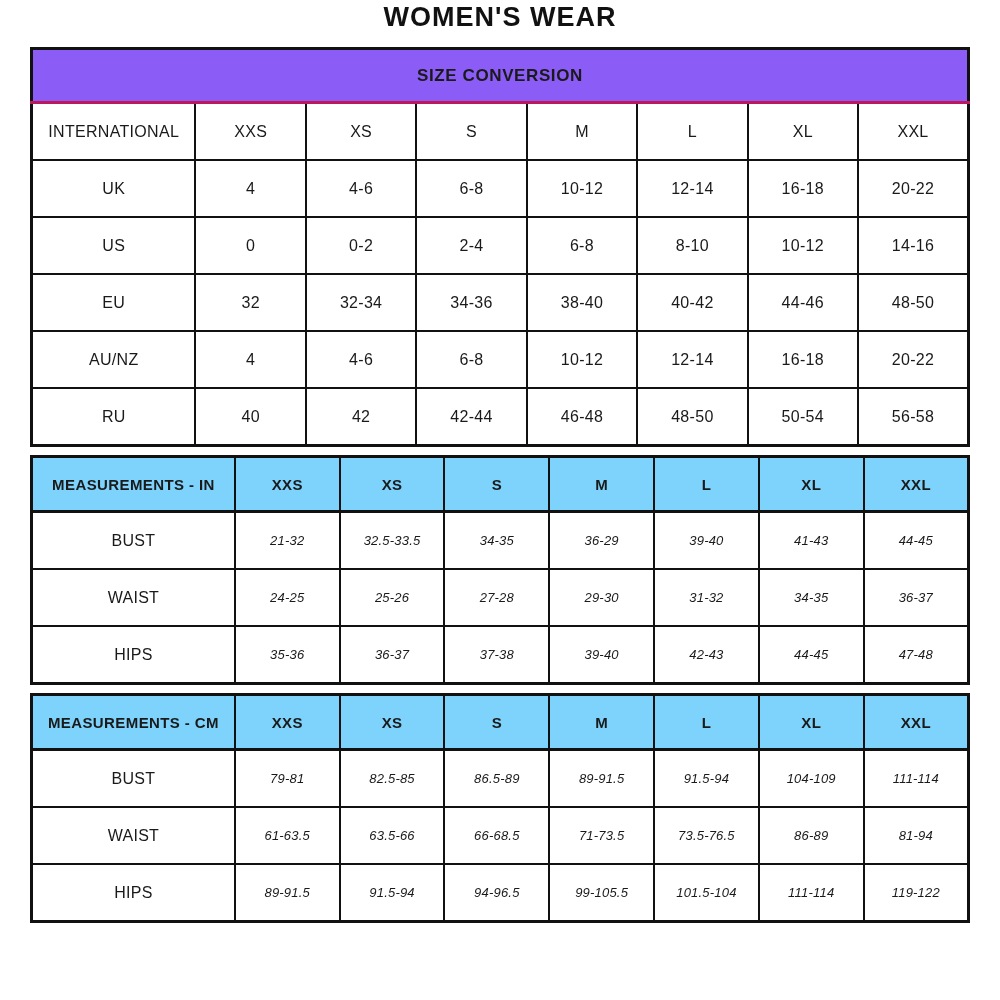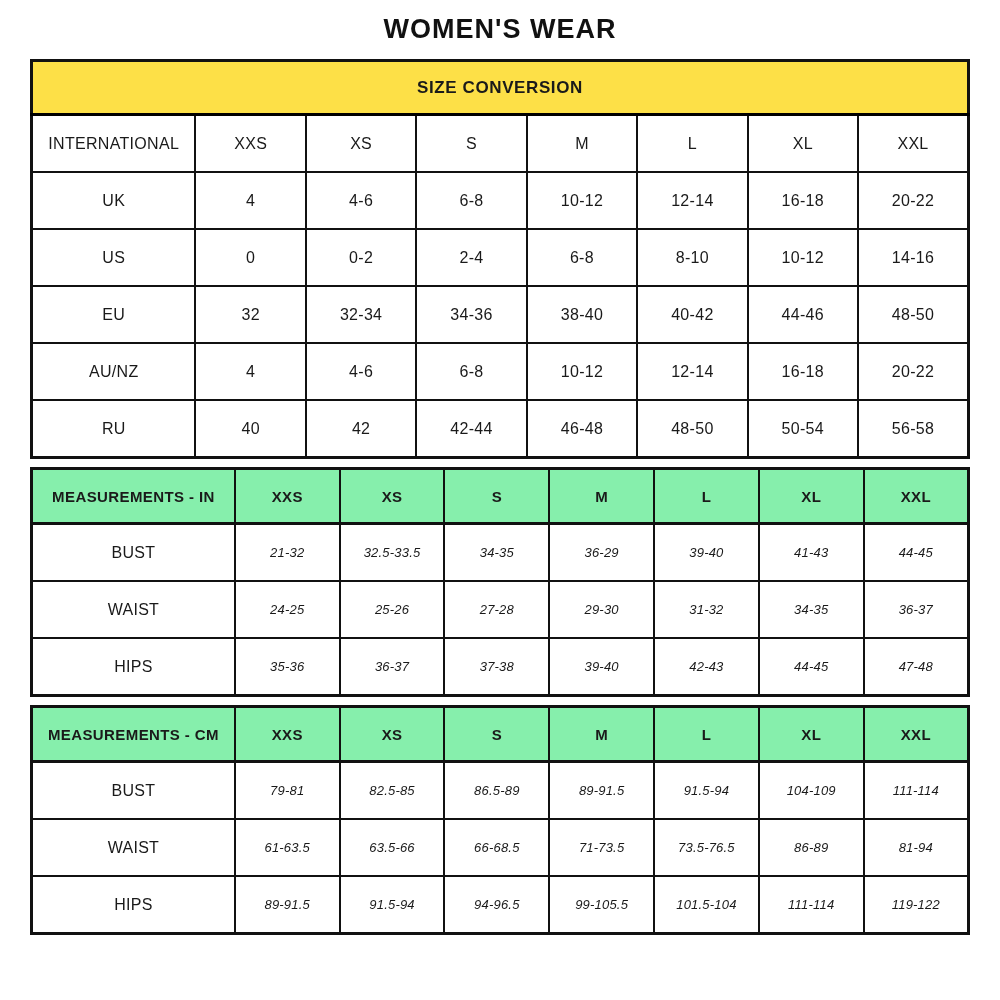--- a/index.html
+++ b/index.html
@@ -2,44 +2,44 @@
 <html><head>
 <meta charset="utf-8">
 <style>
   html,body{margin:0;padding:0;}
   body{
     width:1000px;height:1000px;overflow:hidden;
     background:#ffffff;color:#1a1a1a;
     font-family:"Liberation Sans", sans-serif;
     -webkit-font-smoothing:antialiased;
   }
-  .page{padding:14px 30px 0 30px;border-radius:15px;}
+  .page{padding:2px 30px 0 30px;border-radius:15px;}
   .title{
     text-align:center;font-size:27px;font-weight:bold;
     letter-spacing:1px;margin:0 0 14px 0;color:#111;
   }
   table.tbl{
     width:100%;border-collapse:collapse;table-layout:fixed;
     border:3px solid #111;margin:0 0 8px 0;
   }
   .tbl td,.tbl th{
     border:2px solid #111;text-align:center;vertical-align:middle;
     padding:0 2px;overflow:hidden;
   }
   
   .t1 .banner{
-    height:51px;background:#fde047;font-size:17px;font-weight:bold;
-    letter-spacing:.6px;border-bottom:3px solid #000000;
+    height:51px;background:#8b5cf6;font-size:17px;font-weight:bold;
+    letter-spacing:.6px;border-bottom:3px solid #be185d;
   }
   .t1 td{height:55px;font-size:16px;letter-spacing:.3px;}
   .w-lbl1{width:17.5%;}
   .w-size1{width:11.785%;}
   
   .mt th{
-    height:52px;background:#86efac;font-size:15px;font-weight:bold;
+    height:52px;background:#7dd3fc;font-size:15px;font-weight:bold;
     letter-spacing:.4px;border-bottom:3px solid #111;
   }
   .mt th.mh-lbl{font-size:15px;}
   .mt td{height:55px;}
   .mt td.m-lbl{font-size:16px;letter-spacing:.3px;}
   .mt td.m-val{font-size:13px;letter-spacing:.2px;font-style:italic;}
   .w-lbl2{width:21.7%;}
   .w-size2{width:11.185%;}
 </style>
 </head>

